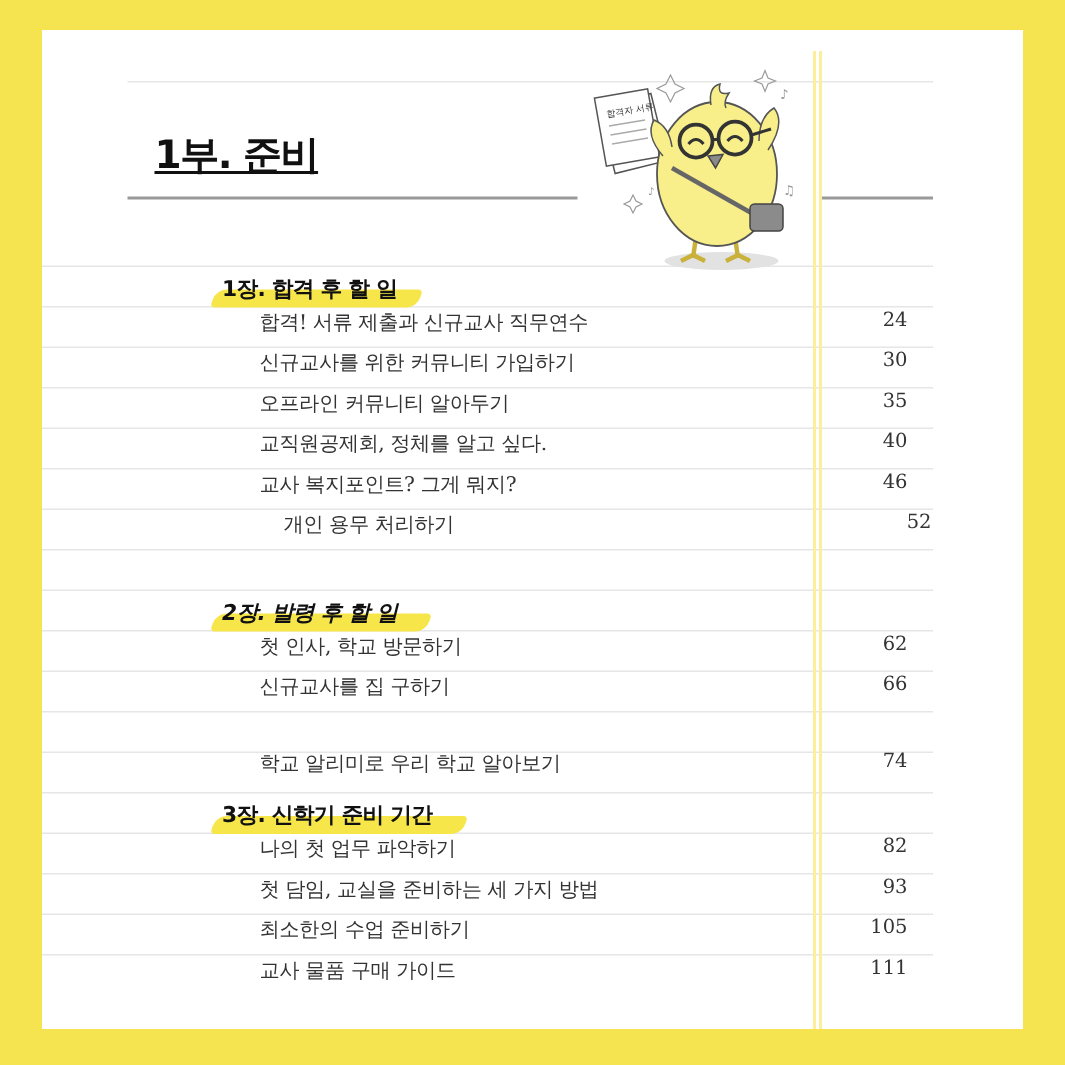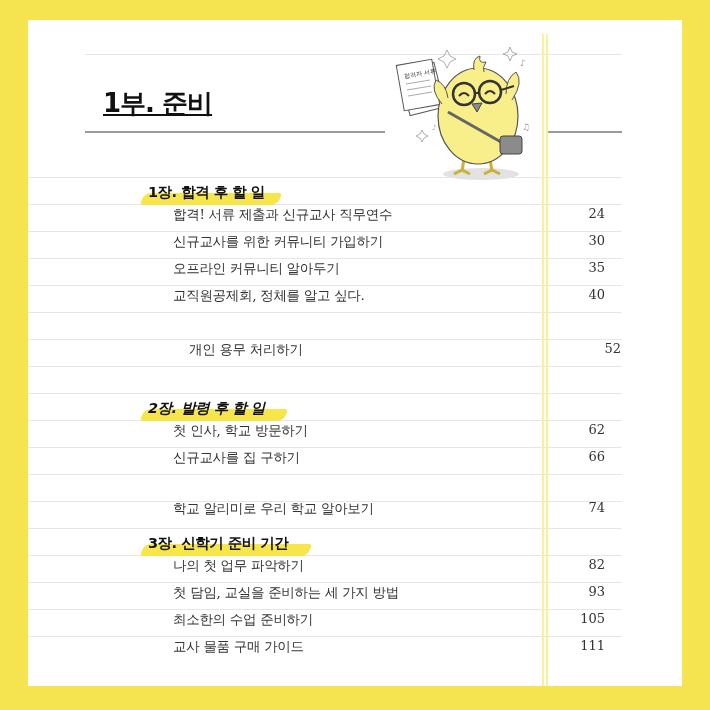--- a/index.html
+++ b/index.html
@@ -182,20 +182,24 @@
     <span class="page-num">30</span>
   </div>
   <div class="entry" style="top:240px;">
     <span class="title">오프라인 커뮤니티 알아두기</span>
     <span class="page-num">35</span>
   </div>
   <div class="entry" style="top:267px;">
     <span class="title">교직원공제회, 정체를 알고 싶다.</span>
     <span class="page-num">40</span>
   </div>
+  <div class="entry" style="top:294px;">
+    <span class="title">교사 복지포인트? 그게 뭐지?</span>
+    <span class="page-num">46</span>
+  </div>
   <div class="entry" style="top:321px;margin-left:16px;">
     <span class="title">개인 용무 처리하기</span>
     <span class="page-num">52</span>
   </div>
 
   <div class="chapter" style="top:378px;font-style:italic;">
     <span class="hl" style="width:144px;"></span>
     <span class="label">2장. 발령 후 할 일</span>
   </div>
   <div class="entry" style="top:402px;">

